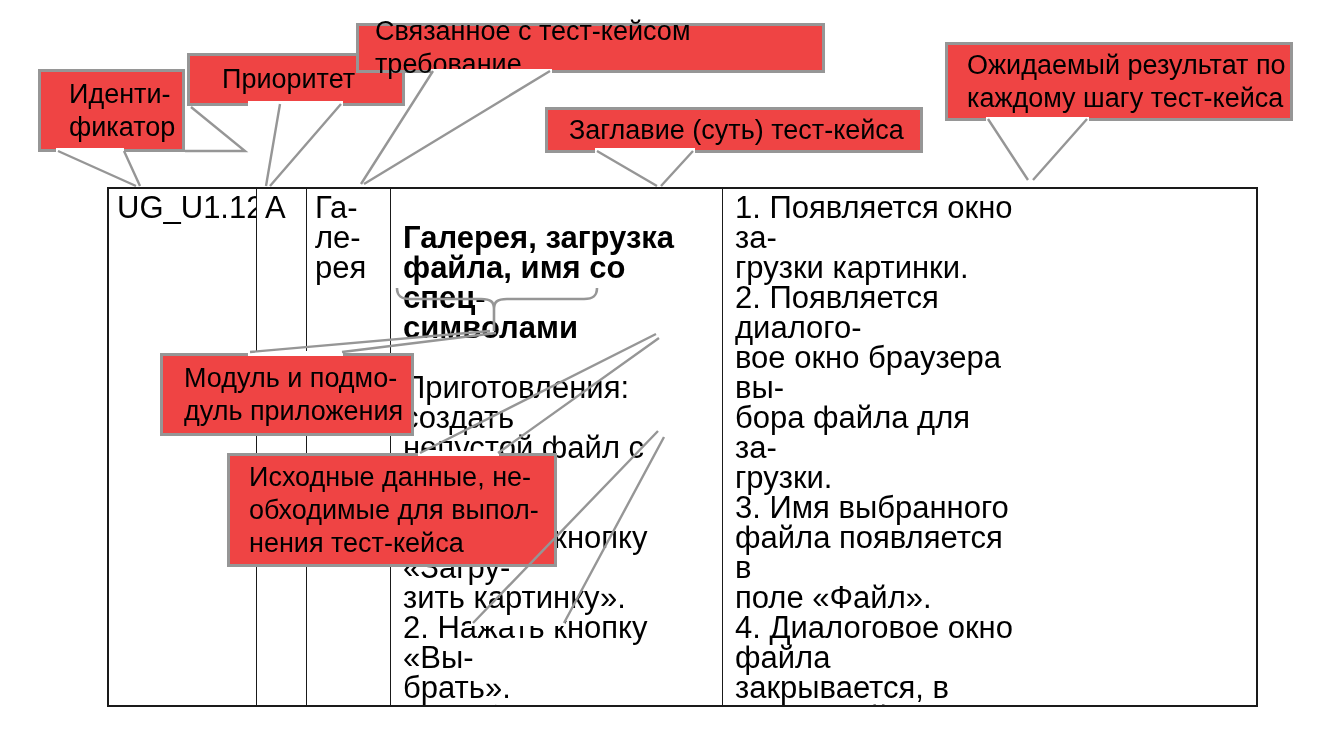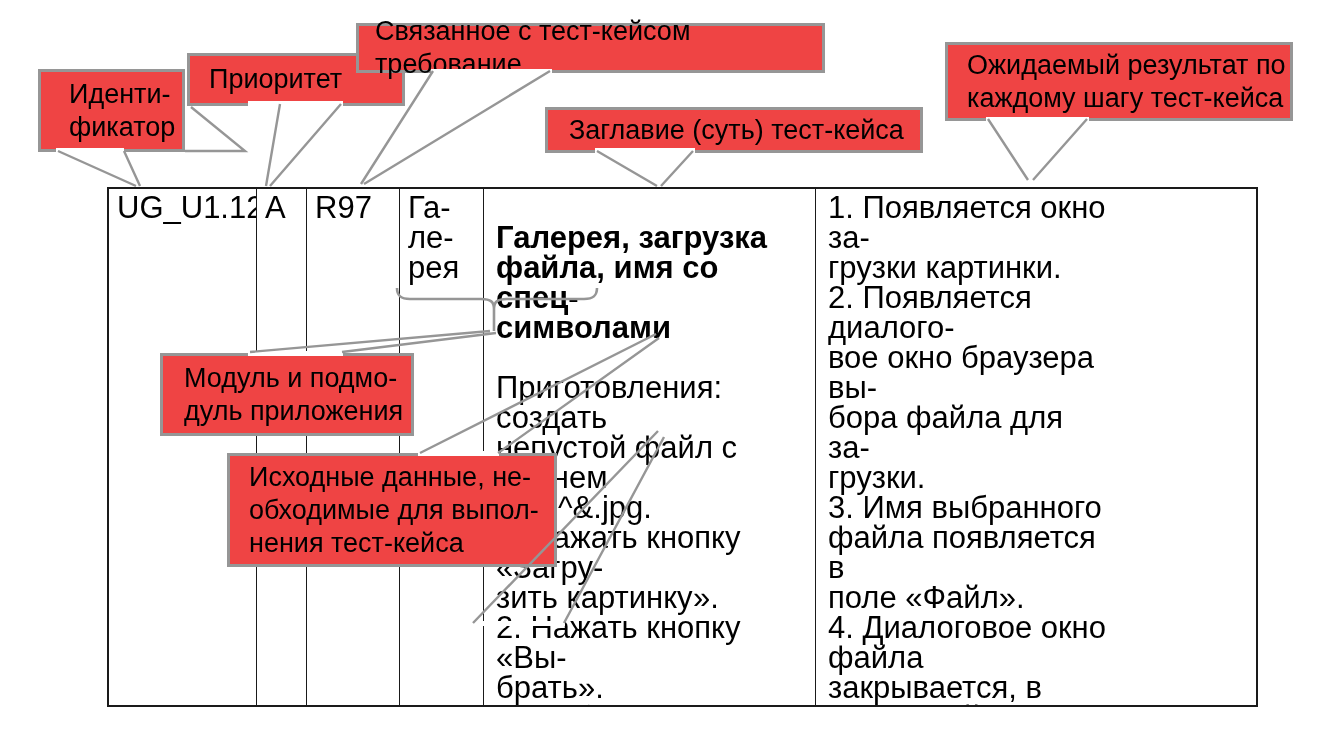--- a/index.html
+++ b/index.html
@@ -28,42 +28,41 @@
   .tc-title{font-weight:bold;white-space:pre-line;}
   .tc-body{white-space:pre-line;}
   
   .callout{
     position:absolute;box-sizing:border-box;background:#ef4444;
     border:3px solid #969696;
     display:flex;flex-direction:column;justify-content:center;
     font-size:27px;line-height:33px;white-space:pre-line;
   }
   .co-identifier {left:38px;  top:69px;  width:147px;height:83px; padding-left:28px;}
-  .co-priority   {left:187px; top:53px;  width:218px;height:53px; padding-left:19px;}
+  .co-priority   {left:187px; top:53px;  width:218px;height:53px; padding-left:32px;}
   .co-requirement{left:356px; top:23px;  width:469px;height:50px; padding-left:16px;}
   .co-title      {left:545px; top:107px; width:378px;height:46px; padding-left:21px;}
   .co-expected   {left:945px; top:42px;  width:348px;height:79px; padding-left:19px;}
   .co-module     {left:160px; top:353px; width:254px;height:83px; padding-left:21px;}
   .co-inputs     {left:227px; top:453px; width:330px;height:114px;padding-left:19px;}
   .co-steps      {left:272px; top:623px; width:345px;height:51px; padding-left:20px;}
   
   .overlay{position:absolute;left:0;top:0;width:1327px;height:731px;pointer-events:none;}
   .tail-line{stroke:#969696;stroke-width:2.4;fill:none;}
   .notch{fill:#ffffff;stroke:none;}
   .brace{stroke:#969696;stroke-width:2.6;fill:none;}
 </style>
 </head>
 <body>
 
 <div class="stage">
 
   <div class="tbl">
     <div class="cell c-id">UG_U1.12</div>
     <div class="cell c-prio">А</div>
-    <div class="cell c-req">R97</div>
     <div class="cell c-mod">Га-
 ле-
 рея</div>
     <div class="cell c-body">
       <div class="tc-title">Галерея, загрузка
 файла, имя со спец-
 символами</div>
       <div class="tc-body">Приготовления: создать
 непустой файл с именем
 #$%^&amp;.jpg.

